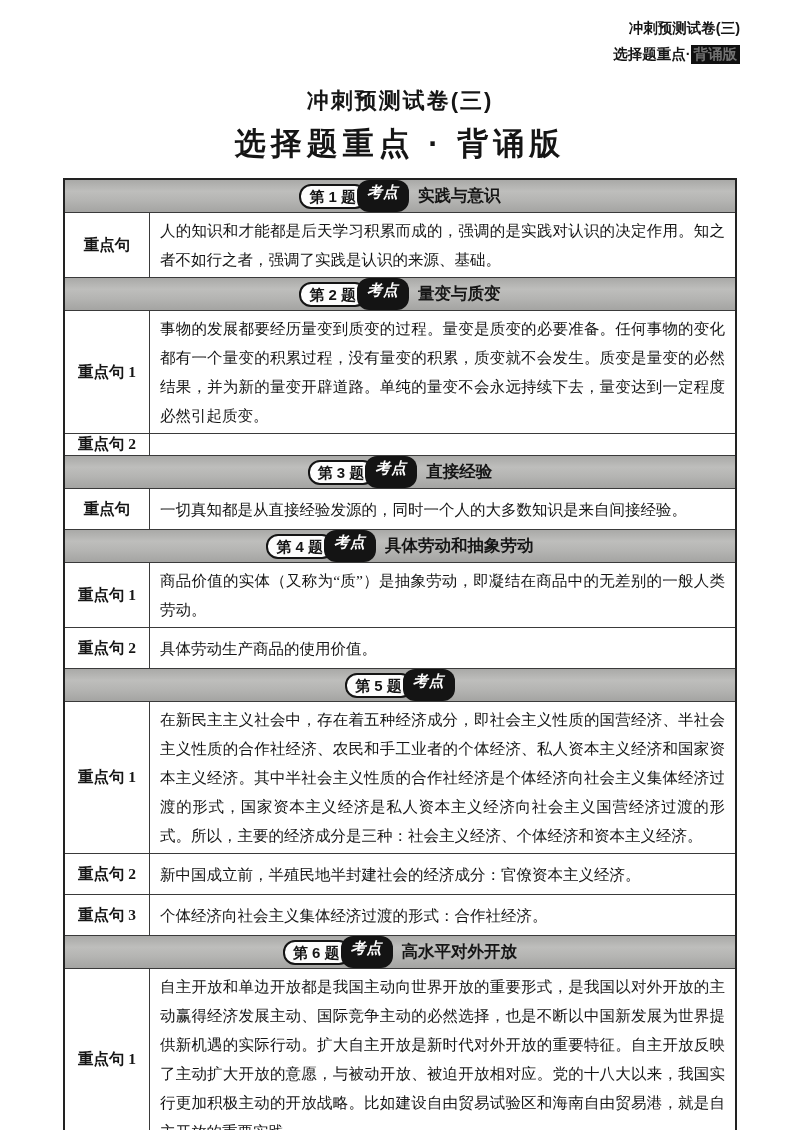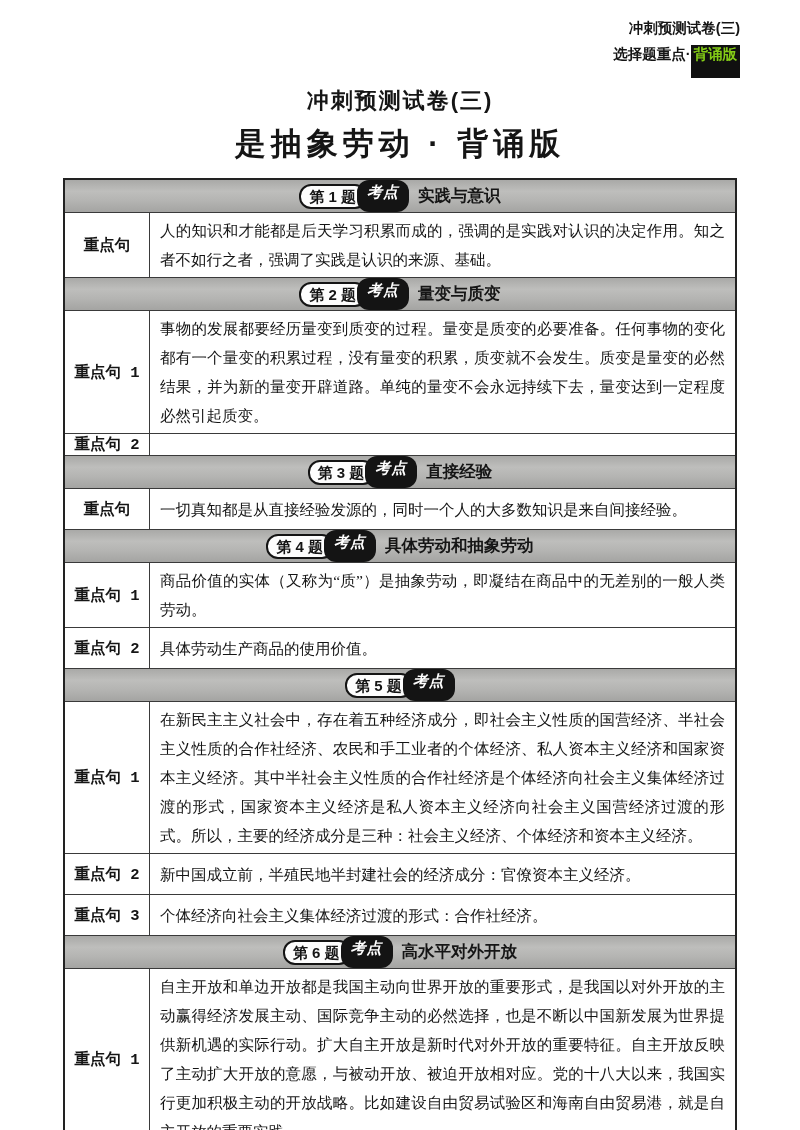--- a/index.html
+++ b/index.html
@@ -18,22 +18,22 @@
     position: absolute;
     top: 15px;
     right: 60px;
     text-align: right;
     font-weight: 700;
     font-size: 14.5px;
     line-height: 26px;
   }
   .corner-header .hl {
     background: #101010;
-    color: #84cc16;
-    padding: 1px 3px 16px 3px;
+    color: #737373;
+    padding: 1px 3px 2px 3px;
     font-family: Liberation Serif, serif;
   }
 
   
   .title-block { padding-top: 88px; text-align: center; }
   .series-title {
     font-size: 22px;
     font-weight: 700;
     line-height: 26px;
     letter-spacing: 2px;
@@ -107,21 +107,21 @@
   }
   .t-label {
     flex: 0 0 84px;
     width: 84px;
     border-right: 1px solid #3a3a3a;
     display: flex;
     align-items: center;
     justify-content: center;
     font-weight: 700;
     font-size: 15.5px;
-    font-family: Liberation Mono, monospace;
+    font-family: Liberation Serif, serif;
     white-space: nowrap;
   }
   .t-text {
     flex: 1;
     min-height: 34px;
     padding: 3px 10px;
     font-size: 15.5px;
     line-height: 29px;
     font-family: "Liberation Serif", serif;
     text-align: justify;
@@ -134,21 +134,21 @@
 
 <div class="page">
 
   <div class="corner-header">
     <div>冲刺预测试卷(三)</div>
     <div><span>选择题重点·</span><span class="hl">背诵版</span></div>
   </div>
 
   <div class="title-block">
     <div class="series-title">冲刺预测试卷(三)</div>
-    <h1 class="main-title">是抽象劳动 · 背诵版</h1>
+    <h1 class="main-title">选择题重点 · 背诵版</h1>
   </div>
 
   <div class="study-table" id="study-table">
   <div class="sec-header">
     <span class="q-pill">第 1 题</span>
     <span class="kd-pill">考点</span>
     <span class="topic">实践与意识</span>
   </div>
 
   <div class="t-row">

